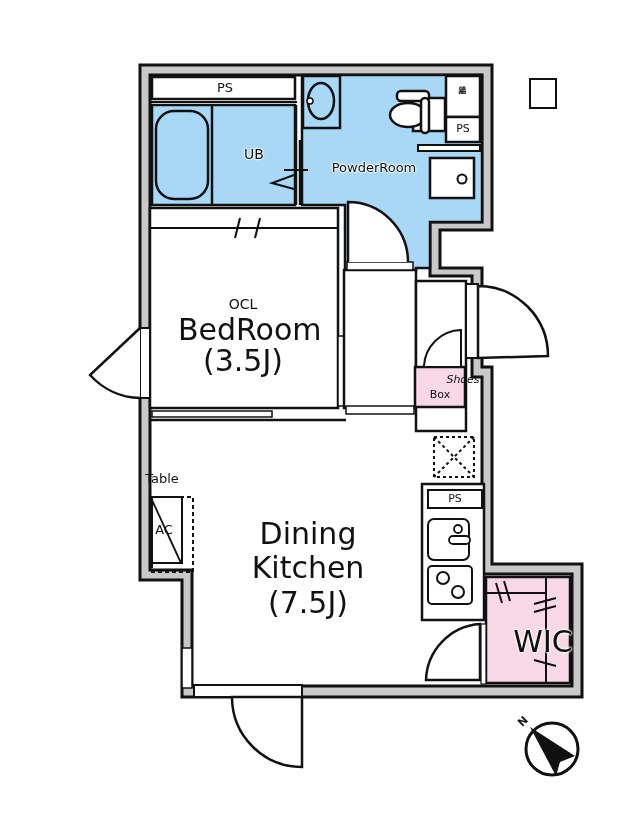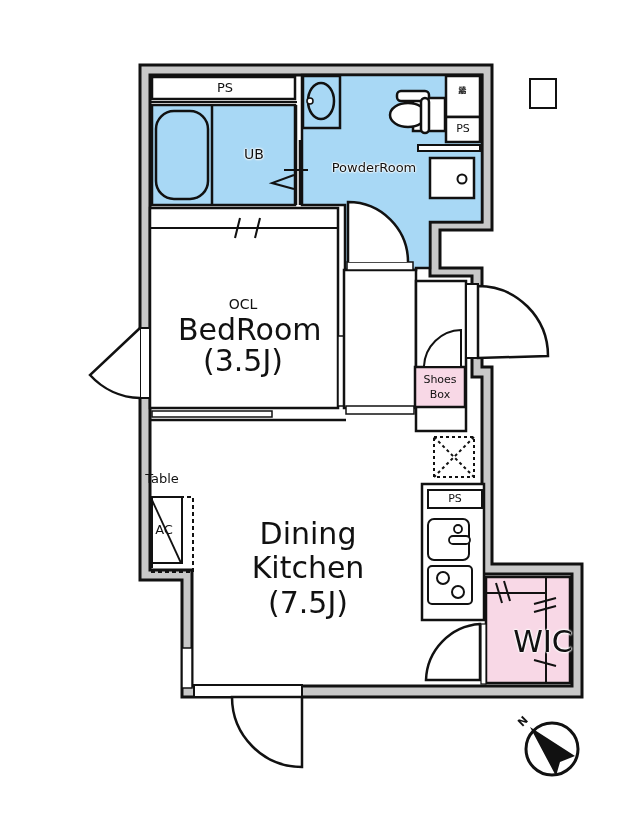--- a/index.html
+++ b/index.html
@@ -142,21 +142,21 @@
 </svg>
 
 <div class="lbl sm" style="left:210px;top:80px;width:30px;">PS</div>
 <div class="lbl vert" style="left:457px;top:80px;">給湯器</div>
 <div class="lbl xs" style="left:451px;top:122px;width:24px;">PS</div>
 <div class="lbl mid halo" style="left:232px;top:146px;width:44px;">UB</div>
 <div class="lbl sm halo" style="left:322px;top:160px;width:104px;">PowderRoom</div>
 <div class="lbl mid" style="left:215px;top:248px;width:56px;margin-top:48px;">OCL</div>
 <div class="lbl big" style="left:178px;top:312px;width:130px;">BedRoom</div>
 <div class="lbl big" style="left:188px;top:343px;width:110px;">(3.5J)</div>
-<div class="lbl xs" style="left:417px;top:373px;width:46px;">Shoes</div>
+<div class="lbl xs" style="left:440px;top:373px;width:46px;font-style:italic;">Shoes</div>
 <div class="lbl xs" style="left:417px;top:388px;width:46px;">Box</div>
 <div class="lbl sm" style="left:140px;top:471px;width:44px;">Table</div>
 <div class="lbl sm" style="left:150px;top:522px;width:28px;">AC</div>
 <div class="lbl xs" style="left:440px;top:492px;width:30px;">PS</div>
 <div class="lbl big" style="left:248px;top:516px;width:120px;">Dining</div>
 <div class="lbl big" style="left:248px;top:540px;width:120px;margin-top:10px;">Kitchen</div>
 <div class="lbl big" style="left:248px;top:585px;width:120px;">(7.5J)</div>
 <div class="lbl big halo" style="left:508px;top:624px;width:70px;">WIC</div>
 <div class="lbl xs" style="left:516px;top:715px;width:14px;transform:rotate(-45deg);font-weight:bold;">N</div>
 

